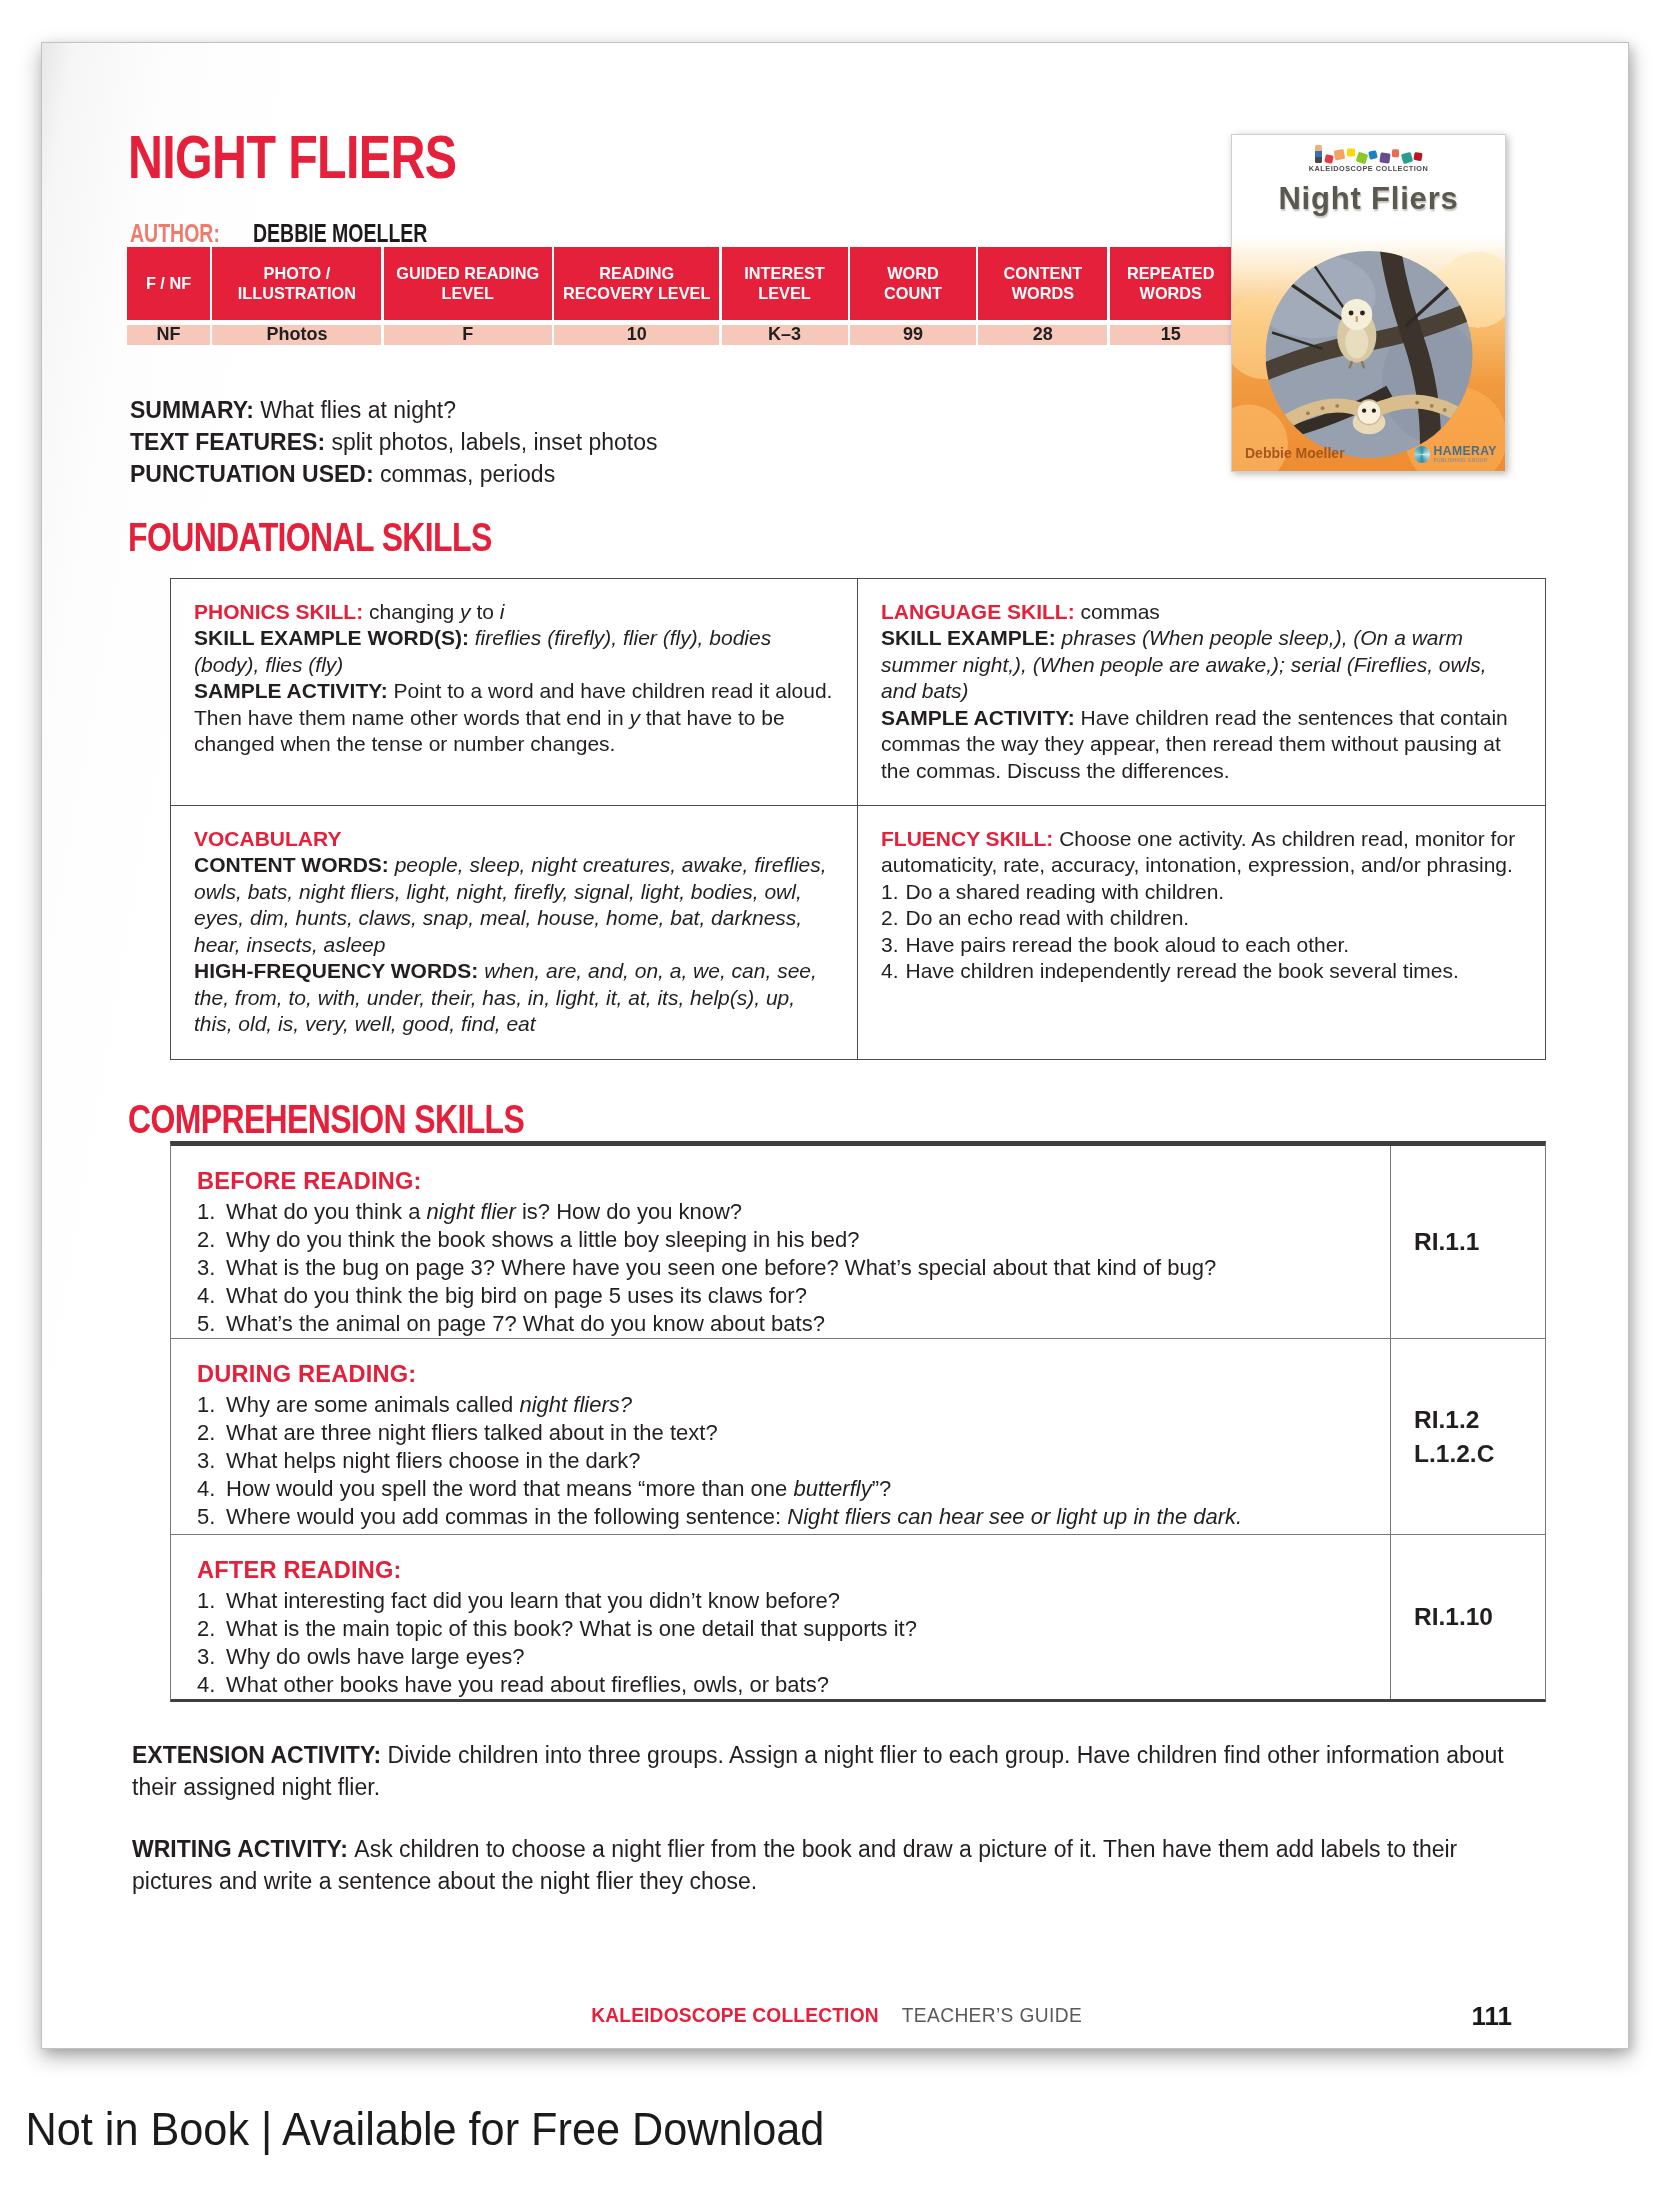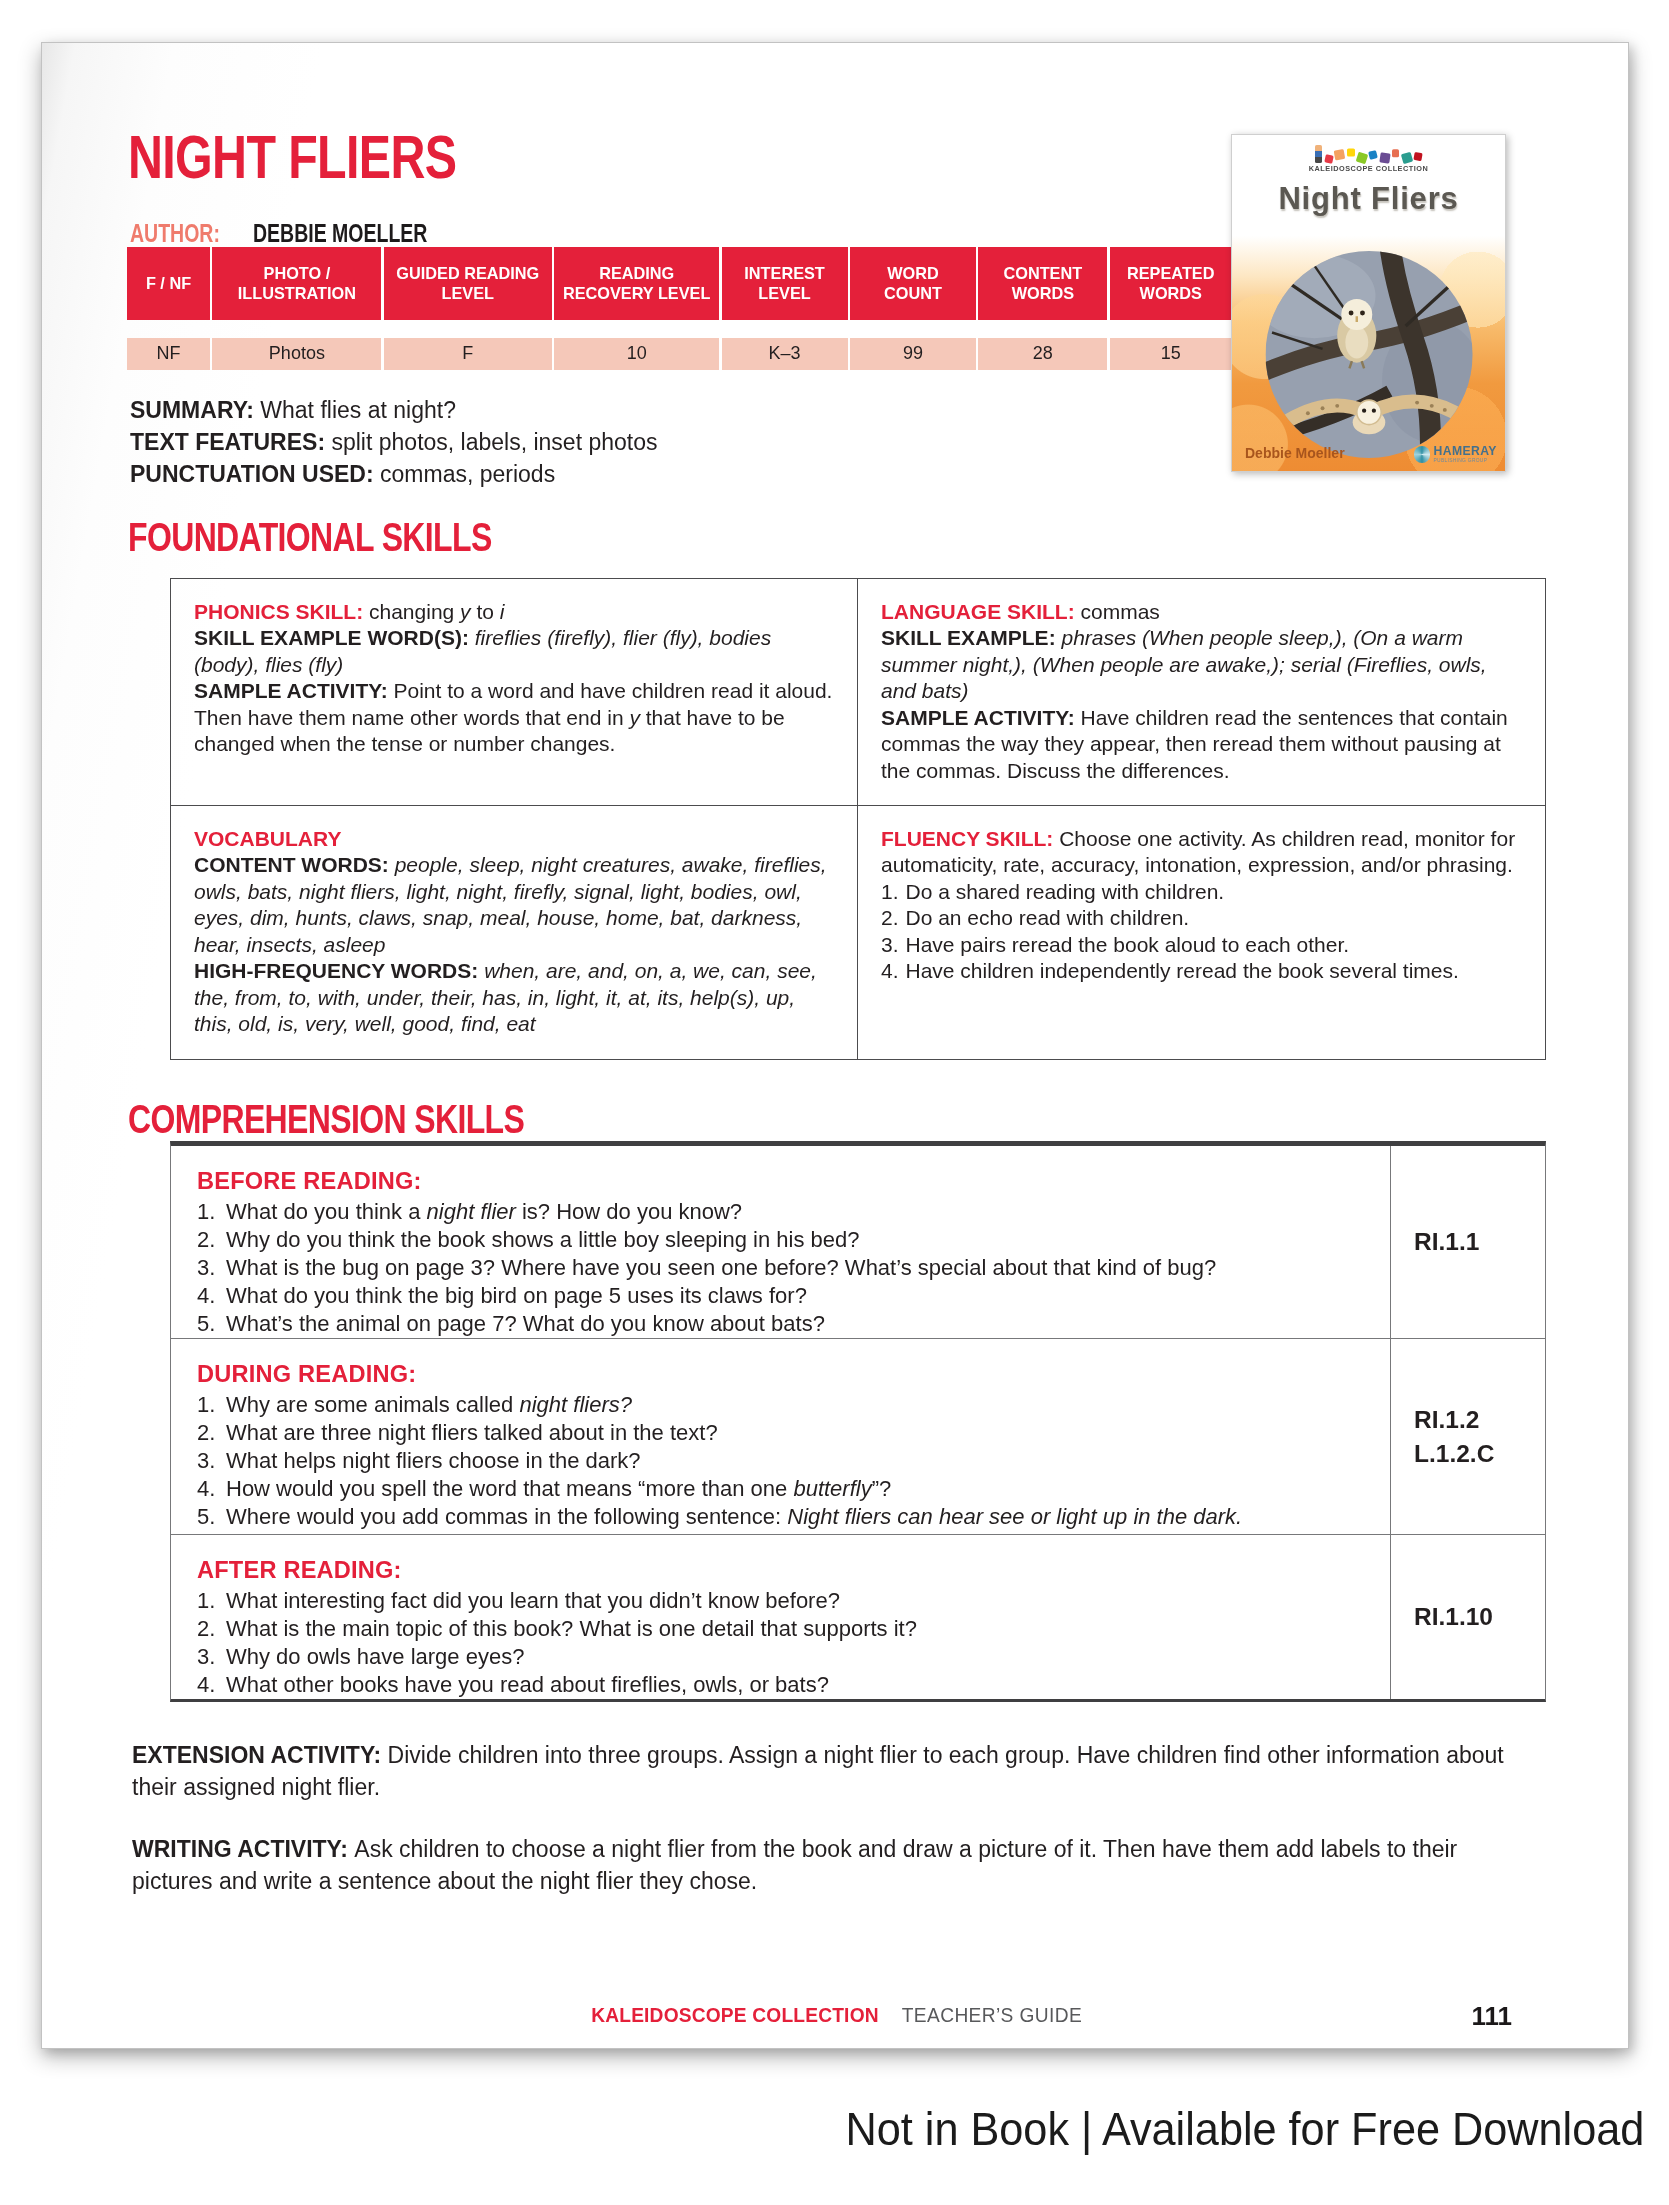--- a/index.html
+++ b/index.html
@@ -34,22 +34,22 @@
   .info-grid{
     position:absolute;left:85px;top:204px;width:1092px;
     display:grid;grid-template-columns:83px 169px 168px 165px 126px 126px 129px 122px;
     gap:4.9px 2.4px;
   }
   .h-cell{
     background:var(--red);color:#fff;font-weight:bold;font-size:16.3px;line-height:1.2;
     height:73px;display:flex;align-items:center;justify-content:center;text-align:center;padding:0 6.5px;
   }
   .v-cell{
-    background:var(--row-pink);font-weight:normal;font-size:18px;height:32px;
-    display:flex;align-items:center;justify-content:center;text-align:center;margin-top:13px;
+    background:var(--row-pink);font-weight:bold;font-size:18px;height:20px;
+    display:flex;align-items:center;justify-content:center;text-align:center;
   }
 
   
   .summary{position:absolute;left:88px;top:351px;font-size:23px;line-height:32px;}
 
   
   .cover{position:absolute;left:1189px;top:91px;width:275px;height:338px;background:#fff;border:0.8px solid #cfcfcf;box-shadow:1.6px 2.4px 7.3px rgba(0,0,0,.28);overflow:hidden;}
   .cover-bg{position:absolute;inset:0;background:
     radial-gradient(circle at 12% 60%, rgba(255,216,150,.55) 0 42px, rgba(255,216,150,0) 43px),
     radial-gradient(circle at 90% 46%, rgba(255,232,185,.6) 0 38px, rgba(255,232,185,0) 38px),
@@ -120,21 +120,21 @@
   .ext{top:1696px;}
   .wri{top:1790px;}
 
   
   .footer-line{position:absolute;left:0;bottom:21px;width:100%;text-align:center;font-size:20.4px;white-space:nowrap;}
   .footer-brand{color:var(--red);font-weight:bold;letter-spacing:0.2px;}
   .footer-guide{color:#58595b;margin-left:8.2px;letter-spacing:0.4px;}
   .page-num{position:absolute;right:116px;bottom:16.3px;font-size:26px;font-weight:bold;color:#1b1819;}
 
   
-  .caption{position:absolute;top:2102px;left:0;width:1670px;text-align:right;font-size:46px;color:#1b1b1b;}
+  .caption{position:absolute;top:2102px;left:0;width:1670px;text-align:left;font-size:46px;color:#1b1b1b;}
 </style>
 </head>
 <body>
 
 <div class="page">
 
   <h1 class="title"><span class="cx">NIGHT FLIERS</span></h1>
   <div class="author-line">
     <span class="author-label cx">AUTHOR:</span><span class="author-name cx">DEBBIE MOELLER</span>
   </div>

